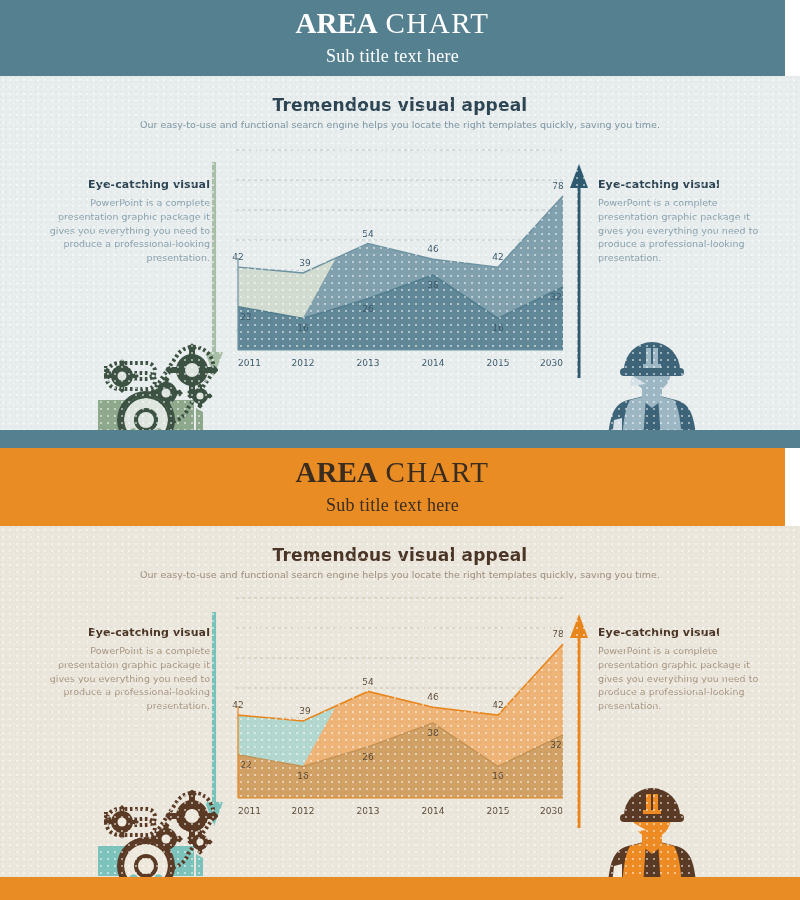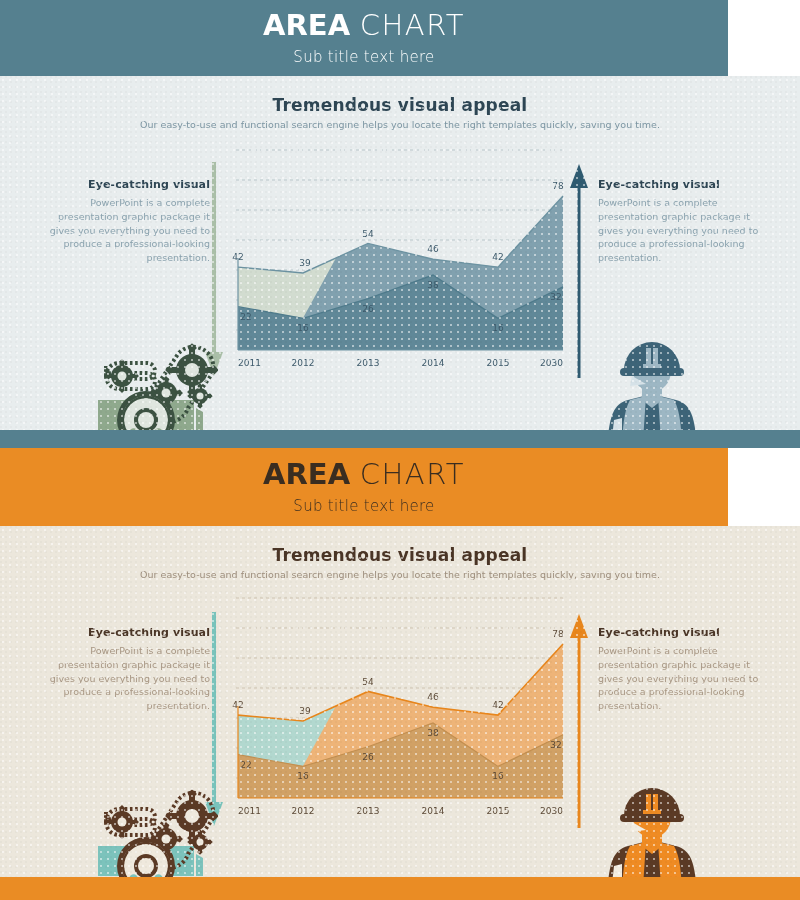--- a/index.html
+++ b/index.html
@@ -6,34 +6,34 @@
   html, body {
     width: 800px; height: 900px;
     font-family: "DejaVu Sans", "Liberation Sans", sans-serif;
     background: #ffffff;
     overflow: hidden;
   }
   .page { position: relative; width: 800px; height: 900px; }
 
   
   .band-header {
-    position: absolute; left: 0; width: 728px;
+    position: absolute; left: 0; width: 785px;
     display: flex; flex-direction: column;
-    align-items: center; justify-content: center;
+    align-items: center; justify-content: center; font-family: Liberation Serif, serif;
   }
   .band-header.teal   { top: 0;   height: 76px;  background: #55808f; }
   .band-header.orange { top: 448px; height: 78px; background: #ea8c24; }
 
   .hdr-title {
     font-size: 29px; letter-spacing: .5px; line-height: 1;
     margin-bottom: 8px; white-space: nowrap;
   }
   .hdr-title .b { font-weight: 700; letter-spacing: 0px; }
   .hdr-title .l { font-weight: 300; letter-spacing: 1.5px; }
-  .hdr-sub { font-size: 15px; font-weight: 300; letter-spacing: .3px; }
+  .hdr-sub { font-size: 18px; font-weight: 300; letter-spacing: .3px; }
   .teal .hdr-title, .teal .hdr-sub { color: #ffffff; }
   .orange .hdr-title, .orange .hdr-sub { color: #3a2d20; }
 
   
   .divider-teal {
     position: absolute; left: 0; top: 430px;
     width: 800px; height: 18px; background: #55808f;
   }
   
   .footer-orange {

